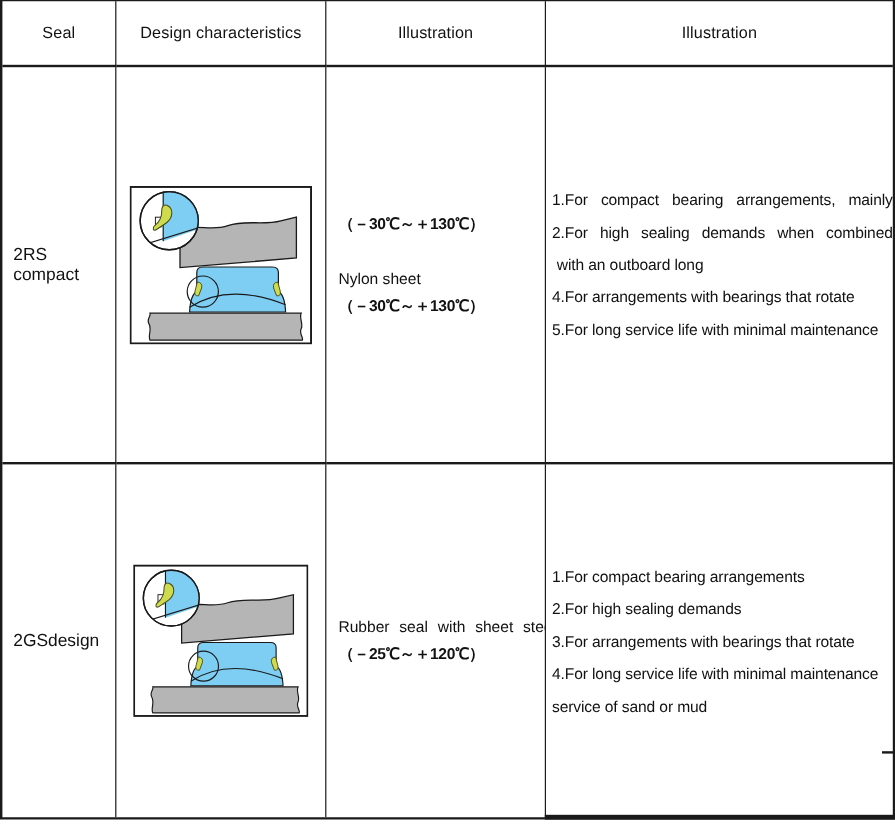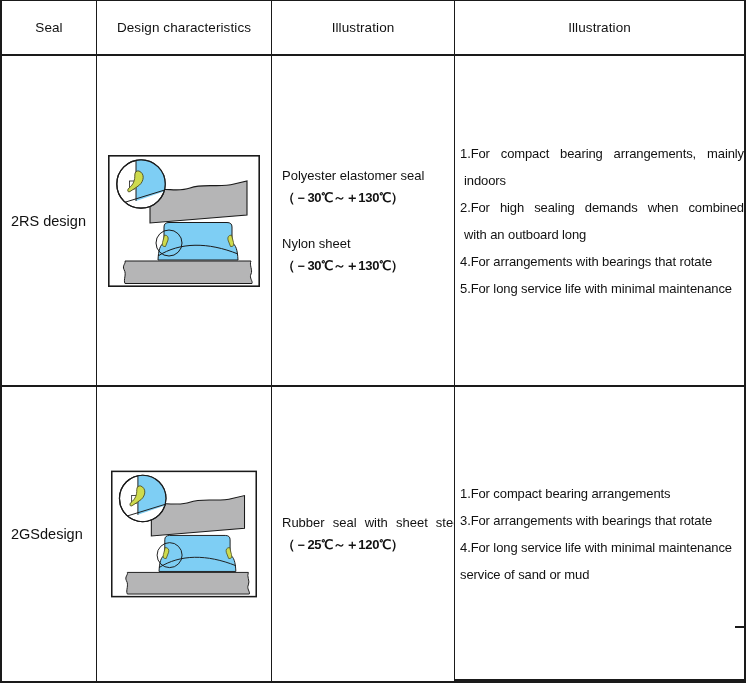--- a/index.html
+++ b/index.html
@@ -55,21 +55,21 @@
       <span>Design characteristics</span>
     </div>
     <div class="cell th cv rb">
       <span>Illustration</span>
     </div>
     <div class="cell th rb">
       <span>Illustration</span>
     </div>
 
     <div class="cell seal-cell cv rb">
-      <span>2RS design</span>
+      <span>2RS compact</span>
     </div>
 
     <div class="cell ill-cell cv rb">
       <svg width="152" height="132" viewBox="0 0 152 132">
         <defs>
             <clipPath id="magA">
               <circle cx="33" cy="29" r="24.2"></circle>
             </clipPath>
           </defs>
         <rect x="0.8" y="0.8" width="150.4" height="130.4" fill="#ffffff" stroke="#1a1a1a" stroke-width="1.6"></rect>
@@ -87,32 +87,30 @@
           <path d="M8,50 L60,34" fill="none" stroke="#1a1a1a" stroke-width="1"></path>
           <rect x="21.5" y="26" width="5" height="8" fill="#ffffff" stroke="#1a1a1a" stroke-width="0.8"></rect>
           <path stroke="#4a4a20" stroke-width="0.9" d="M31,16 C37,18.5 36,26 31.5,30 C28.5,32.5 25,34.5 22,36.5 C19.5,38 19,34.5 21,33 C25.5,29.5 27,25 26.8,20 C26.8,17 28.5,15.5 31,16 Z" fill="#CEDB4D"></path>
         </g>
         <circle cx="33" cy="29" r="24.2" fill="none" stroke="#1a1a1a" stroke-width="1.2"></circle>
       </svg>
     </div>
 
     <div class="cell design-cell cv rb">
       <div class="design-block">
-        <div>Polyester elastomer seal</div>
         <div class="temp-line">（－30℃～＋130℃）</div>
         <div class="design-gap"></div>
         <div>Nylon sheet</div>
         <div class="temp-line">（－30℃～＋130℃）</div>
       </div>
     </div>
 
     <div class="cell suit-cell rb">
       <div class="suit-block">
         <div class="suit-line stretch">1.For compact bearing arrangements, mainly</div>
-        <div class="suit-line indent">indoors</div>
         <div class="suit-line stretch">2.For high sealing demands when combined</div>
         <div class="suit-line indent">with an outboard long</div>
         <div class="suit-line">4.For arrangements with bearings that rotate</div>
         <div class="suit-line">5.For long service life with minimal maintenance</div>
       </div>
     </div>
 
     <div class="cell seal-cell cv">
       <span>2GSdesign</span>
     </div>
@@ -147,20 +145,21 @@
     <div class="cell design-cell cv">
       <div class="design-block">
         <div class="clip-line">Rubber seal with sheet steel</div>
         <div class="temp-line">（－25℃～＋120℃）</div>
       </div>
     </div>
 
     <div class="cell suit-cell">
       <div class="suit-block">
         <div class="suit-line">1.For compact bearing arrangements</div>
+        <div class="suit-line">2.For high sealing demands</div>
         <div class="suit-line">3.For arrangements with bearings that rotate</div>
         <div class="suit-line">4.For long service life with minimal maintenance</div>
         <div class="suit-line">service of sand or mud</div>
       </div>
     </div>
 
   </div>
 
   <div class="bottom-thick"></div>
   <div class="right-tick"></div>

